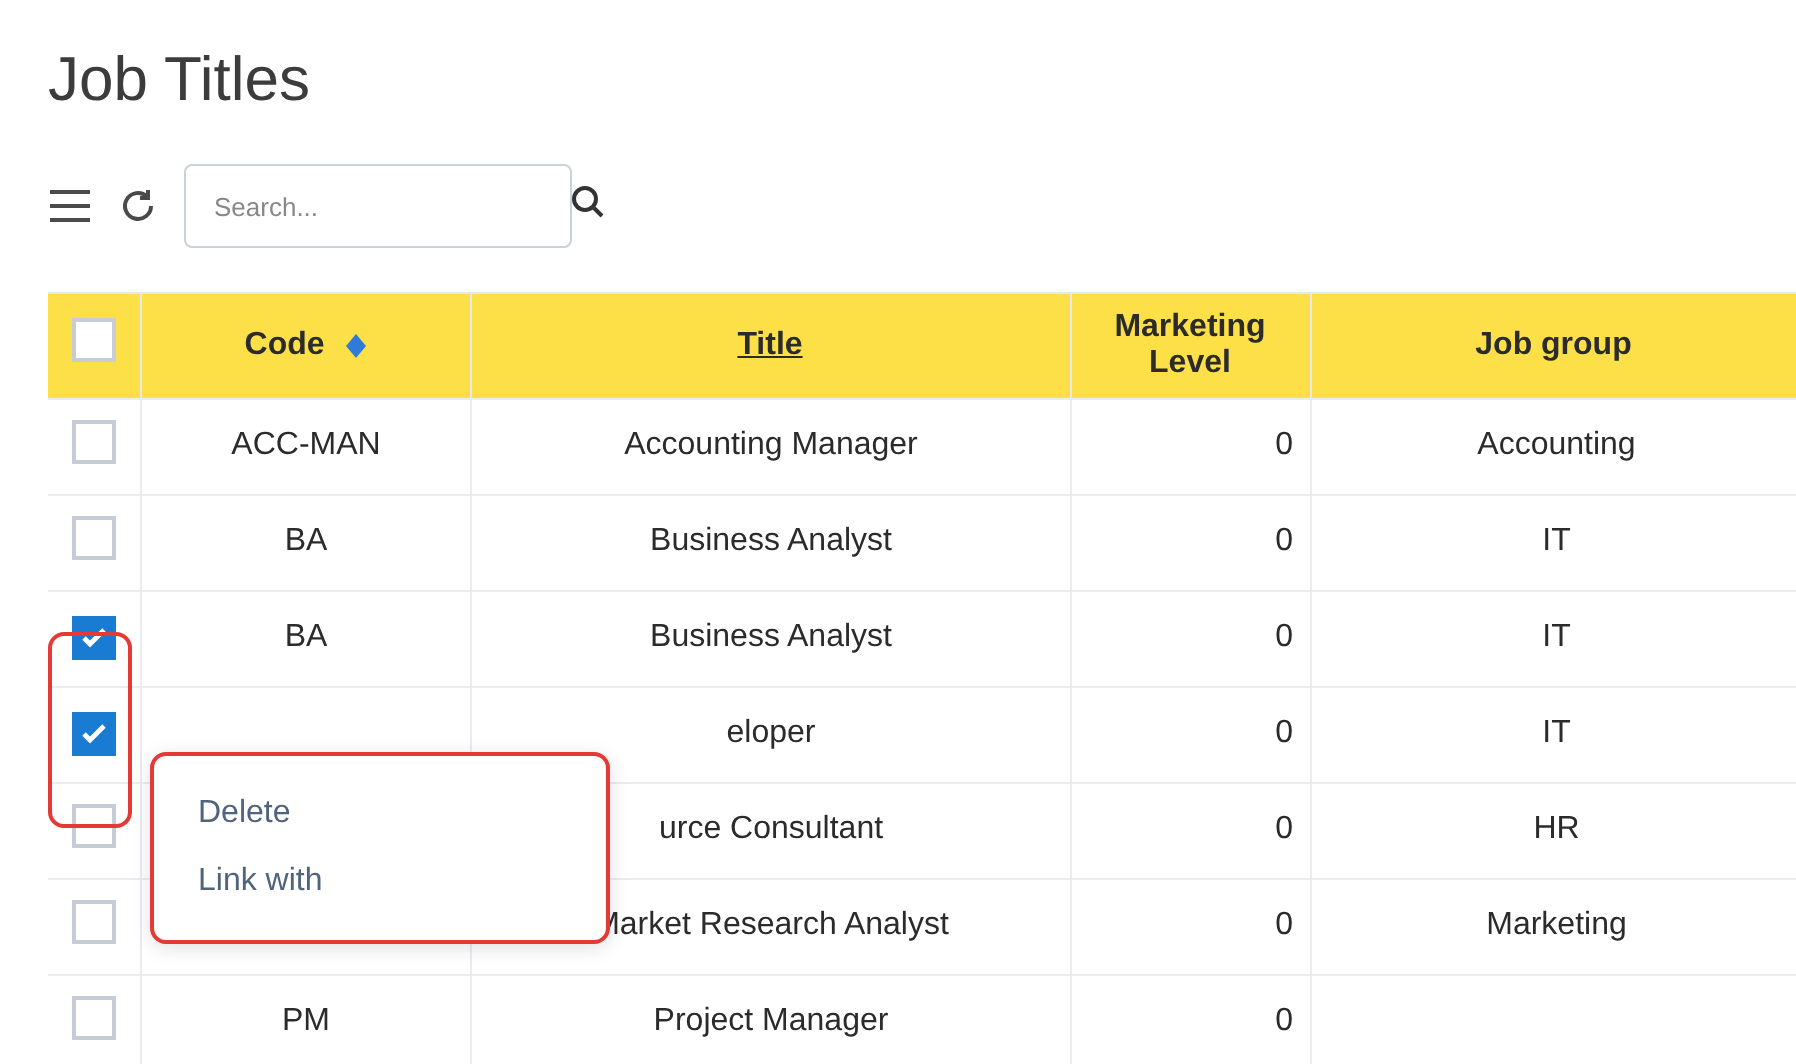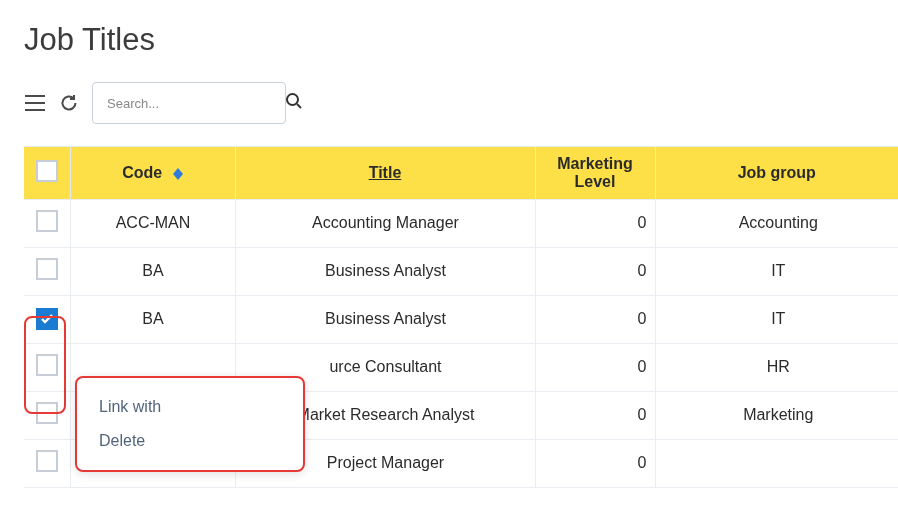--- a/index.html
+++ b/index.html
@@ -209,20 +209,31 @@
                 <svg width="14" height="14" viewBox="0 0 14 14">
                   <path d="M2 7l3 3 7-7" stroke="#fff" stroke-width="2.4" fill="none"></path>
                 </svg>
               </span></td>
             <td class="code-cell">BA</td>
             <td class="title-cell">Business Analyst</td>
             <td class="sec-cell">0</td>
             <td class="group-cell">IT</td>
           </tr>
           <tr>
+            <td class="col-check"><span class="checkbox checked">
+                <svg width="14" height="14" viewBox="0 0 14 14">
+                  <path d="M2 7l3 3 7-7" stroke="#fff" stroke-width="2.4" fill="none"></path>
+                </svg>
+              </span></td>
+            <td class="code-cell"></td>
+            <td class="title-cell">eloper</td>
+            <td class="sec-cell">0</td>
+            <td class="group-cell">IT</td>
+          </tr>
+          <tr>
             <td class="col-check"><span class="checkbox"></span></td>
             <td class="code-cell"></td>
             <td class="title-cell">urce Consultant</td>
             <td class="sec-cell">0</td>
             <td class="group-cell">HR</td>
           </tr>
           <tr>
             <td class="col-check"><span class="checkbox"></span></td>
             <td class="code-cell">MRES-AN</td>
             <td class="title-cell">Market Research Analyst</td>
@@ -237,15 +248,15 @@
             <td class="group-cell"></td>
           </tr>
         </tbody>
     </table>
   </div>
 </div>
 
 <div class="selection-highlight sel1"></div>
 
 <div class="context-menu">
+  <div class="item">Delete</div>
   <div class="item">Link with</div>
-  <div class="item">Delete</div>
 </div>
 
 </body></html>

